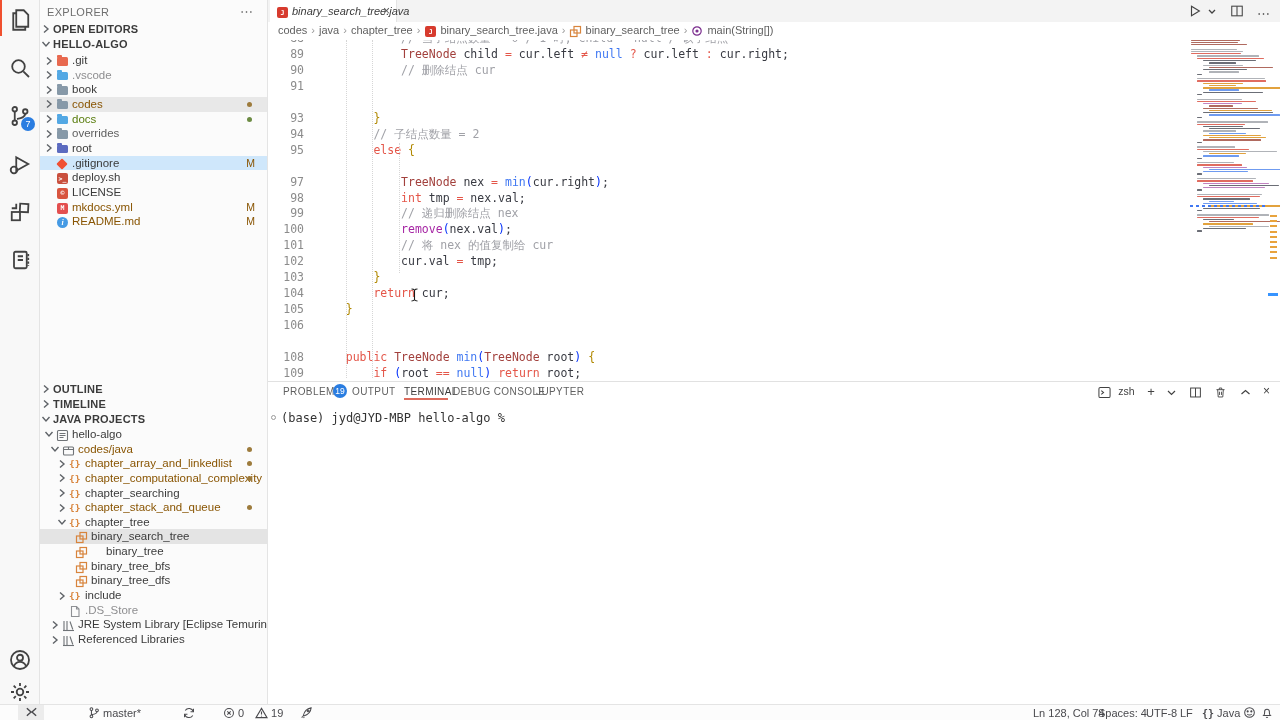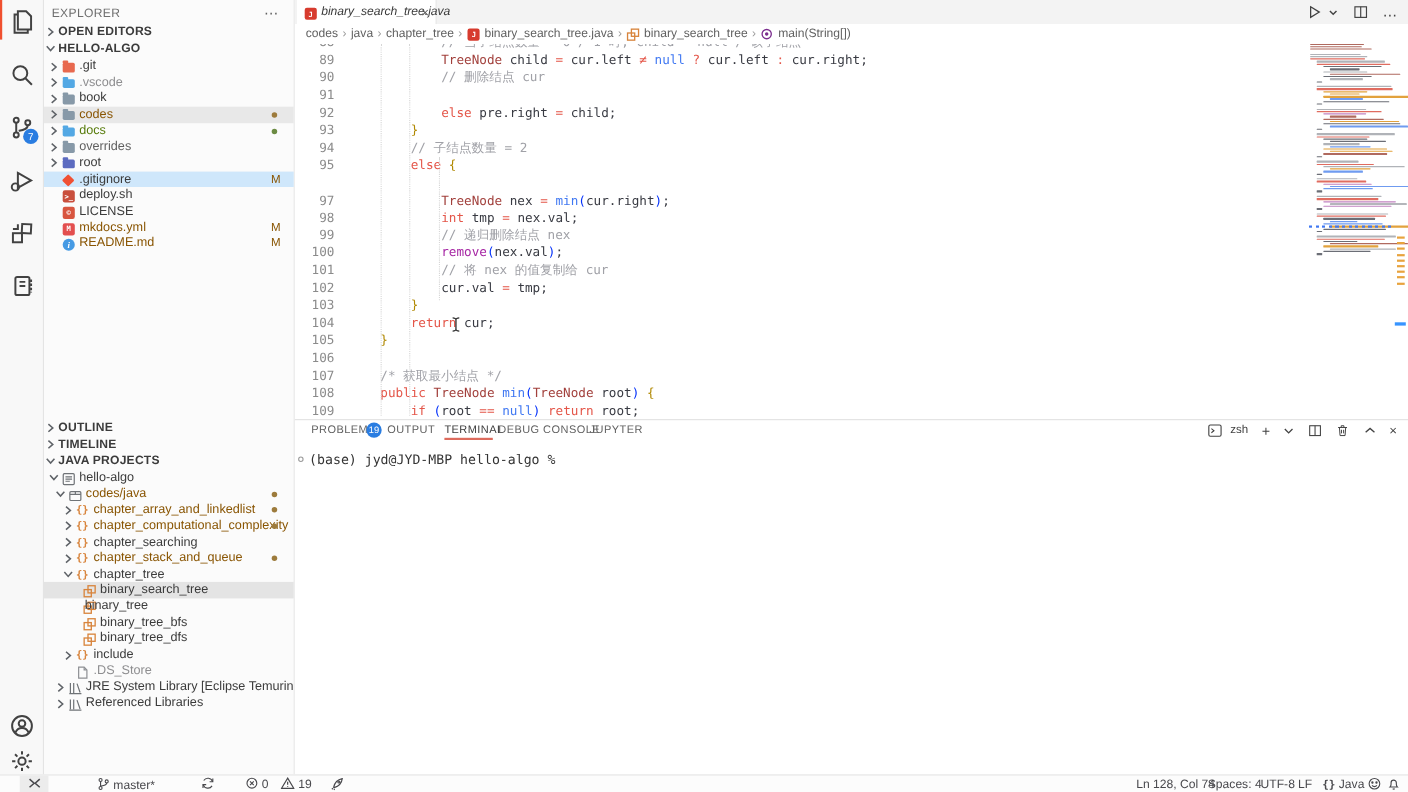--- a/index.html
+++ b/index.html
@@ -364,21 +364,21 @@
                 <rect x="5" y="1.5" width="6.5" height="6.5"></rect>
               </svg></span></span>
           <span class="lbl" style="left:51px;color:#3b3b3b">binary_search_tree</span>
         </div>
         <div class="trow" style="top: 544.1px;">
           <span class="chev" style="left:23px"></span>
           <span class="ricon" style="left:35px"><span class="i-svg"><svg width="13" height="13" viewBox="0 0 13 13" fill="none" stroke="#d8843c" stroke-width="1.2">
                 <rect x="1.5" y="5" width="6.5" height="6.5"></rect>
                 <rect x="5" y="1.5" width="6.5" height="6.5"></rect>
               </svg></span></span>
-          <span class="lbl" style="left:37px;color:#3b3b3b">binary_tree</span>
+          <span class="lbl" style="left:66px;color:#3b3b3b">binary_tree</span>
         </div>
         <div class="trow" style="top: 558.75px;">
           <span class="chev" style="left:23px"></span>
           <span class="ricon" style="left:35px"><span class="i-svg"><svg width="13" height="13" viewBox="0 0 13 13" fill="none" stroke="#d8843c" stroke-width="1.2">
                 <rect x="1.5" y="5" width="6.5" height="6.5"></rect>
                 <rect x="5" y="1.5" width="6.5" height="6.5"></rect>
               </svg></span></span>
           <span class="lbl" style="left:51px;color:#3b3b3b">binary_tree_bfs</span>
         </div>
         <div class="trow" style="top: 573.4px;">
@@ -469,24 +469,20 @@
           <span class="ln">89</span>
           <span class="ct"><span class="tok-id">            </span><span class="tok-ty">TreeNode</span><span class="tok-id"> child </span><span class="tok-op">=</span><span class="tok-id"> cur.left </span><span class="tok-op">≠</span><span class="tok-id"> </span><span class="tok-nl">null</span><span class="tok-id"> </span><span class="tok-op">?</span><span class="tok-id"> cur.left </span><span class="tok-op">:</span><span class="tok-id"> cur.right;</span></span>
         </div>
         <div class="cl" style="top: 62.9px;">
           <span class="ln">90</span>
           <span class="ct"><span class="tok-cm">            // 删除结点 cur</span></span>
         </div>
         <div class="cl" style="top: 78.85px;">
           <span class="ln">91</span>
         </div>
-        <div class="cl" style="top: 94.8px;">
-          <span class="ln">92</span>
-          <span class="ct"><span class="tok-id">            </span><span class="tok-kw">else</span><span class="tok-id"> pre.right </span><span class="tok-op">=</span><span class="tok-id"> child;</span></span>
-        </div>
         <div class="cl" style="top: 110.75px;">
           <span class="ln">93</span>
           <span class="ct"><span class="tok-id">        </span><span class="tok-br">}</span></span>
         </div>
         <div class="cl" style="top: 126.7px;">
           <span class="ln">94</span>
           <span class="ct"><span class="tok-cm">        // 子结点数量 = 2</span></span>
         </div>
         <div class="cl" style="top: 142.65px;">
           <span class="ln">95</span>
@@ -524,24 +520,20 @@
           <span class="ln">104</span>
           <span class="ct"><span class="tok-id">        </span><span class="tok-kw">return</span><span class="tok-id"> cur;</span></span>
         </div>
         <div class="cl" style="top: 302.15px;">
           <span class="ln">105</span>
           <span class="ct"><span class="tok-id">    </span><span class="tok-br">}</span></span>
         </div>
         <div class="cl" style="top: 318.1px;">
           <span class="ln">106</span>
           <span class="ct"></span>
-        </div>
-        <div class="cl" style="top: 334.05px;">
-          <span class="ln">107</span>
-          <span class="ct"><span class="tok-cm">    /* 获取最小结点 */</span></span>
         </div>
         <div class="cl" style="top: 350px;">
           <span class="ln">108</span>
           <span class="ct"><span class="tok-id">    </span><span class="tok-kw">public</span><span class="tok-id"> </span><span class="tok-ty">TreeNode</span><span class="tok-id"> </span><span class="tok-fn">min</span><span class="tok-pa">(</span><span class="tok-ty">TreeNode</span><span class="tok-id"> root</span><span class="tok-pa">)</span><span class="tok-id"> </span><span class="tok-br">{</span></span>
         </div>
         <div class="cl" style="top: 365.95px;">
           <span class="ln">109</span>
           <span class="ct"><span class="tok-id">        </span><span class="tok-kw">if</span><span class="tok-id"> </span><span class="tok-pa">(</span><span class="tok-id">root </span><span class="tok-op">==</span><span class="tok-id"> </span><span class="tok-nl">null</span><span class="tok-pa">)</span><span class="tok-id"> </span><span class="tok-kw">return</span><span class="tok-id"> root;</span></span>
         </div>
       </div>

